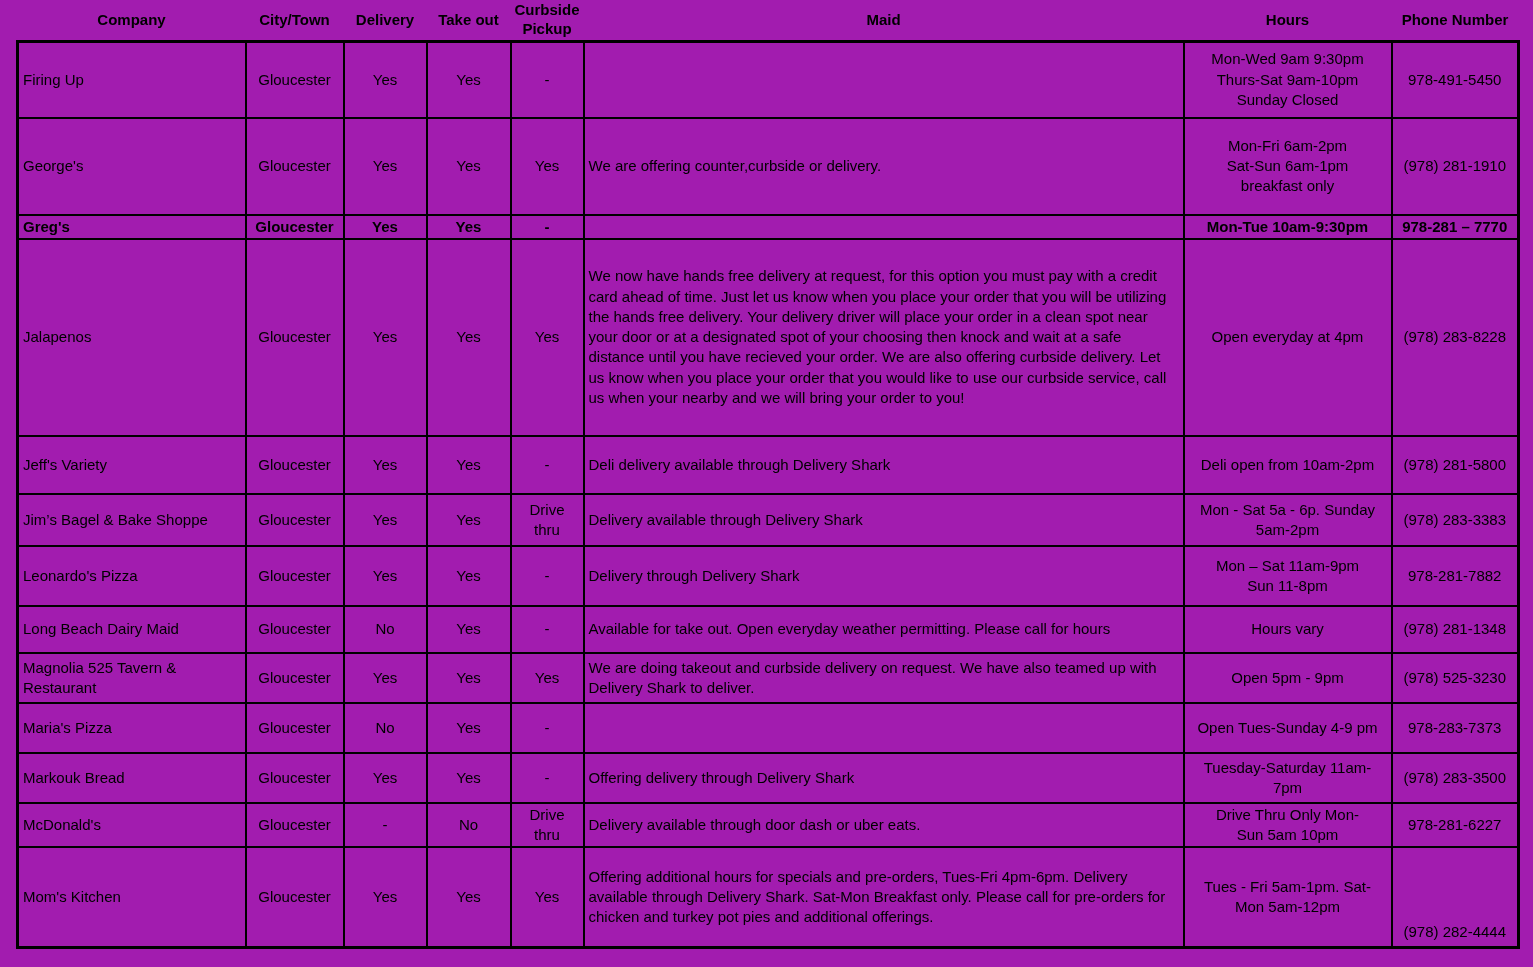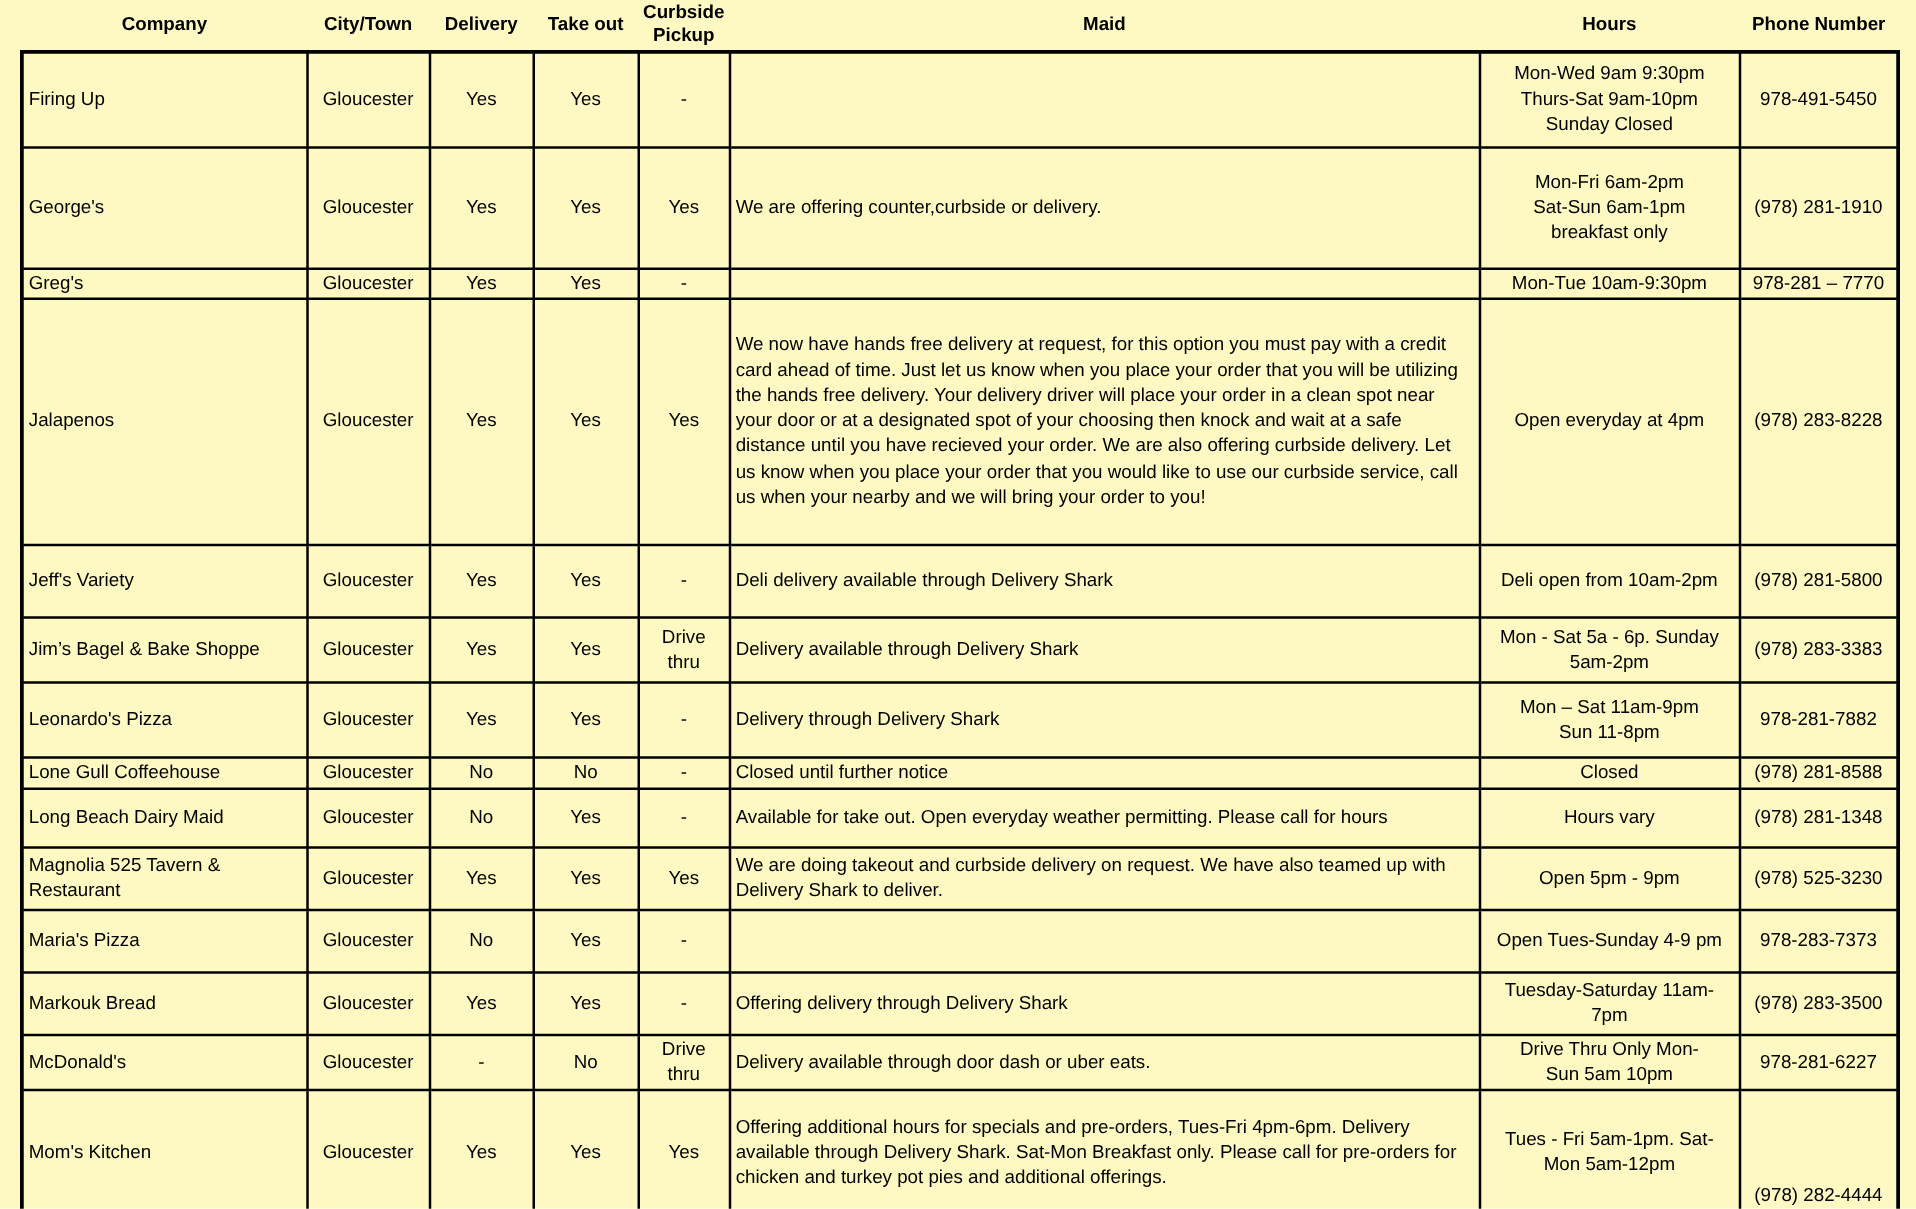--- a/index.html
+++ b/index.html
@@ -8,21 +8,21 @@
     background: #ffffff;
     width: 1533px;
     height: 967px;
     overflow: hidden;
     font-family: "Liberation Sans", sans-serif;
     color: #000000;
   }
   .sheet {
     width: 1533px;
     height: 967px;
-    background: #fef9c3;
+    background: #a21caf;
   }
   table.restaurant-table {
     border-collapse: collapse;
     table-layout: fixed;
     margin-left: 16px;
     width: 1501px;
     font-size: 15px;
   }
   
   col.c-company  { width: 228px; }
@@ -116,21 +116,21 @@
           <td class="col-city">Gloucester</td>
           <td class="col-delivery">Yes</td>
           <td class="col-takeout">Yes</td>
           <td class="col-curbside">Yes</td>
           <td class="col-info">We are offering counter,curbside or delivery.</td>
           <td class="col-hours">Mon-Fri 6am-2pm
 Sat-Sun 6am-1pm
 breakfast only</td>
           <td class="col-phone">(978) 281-1910</td>
         </tr>
-        <tr style="height: 23px;">
+        <tr style="height: 23px; font-weight: bold;">
           <td class="col-company">Greg's</td>
           <td class="col-city">Gloucester</td>
           <td class="col-delivery">Yes</td>
           <td class="col-takeout">Yes</td>
           <td class="col-curbside">-</td>
           <td class="col-info"></td>
           <td class="col-hours">Mon-Tue 10am-9:30pm</td>
           <td class="col-phone">978-281 – 7770</td>
         </tr>
         <tr style="height: 197px;">
@@ -168,30 +168,20 @@
         <tr style="height: 60px;">
           <td class="col-company">Leonardo's Pizza</td>
           <td class="col-city">Gloucester</td>
           <td class="col-delivery">Yes</td>
           <td class="col-takeout">Yes</td>
           <td class="col-curbside">-</td>
           <td class="col-info">Delivery through Delivery Shark</td>
           <td class="col-hours">Mon – Sat 11am-9pm
 Sun 11-8pm</td>
           <td class="col-phone">978-281-7882</td>
-        </tr>
-        <tr style="height: 25px;">
-          <td class="col-company">Lone Gull Coffeehouse</td>
-          <td class="col-city">Gloucester</td>
-          <td class="col-delivery">No</td>
-          <td class="col-takeout">No</td>
-          <td class="col-curbside">-</td>
-          <td class="col-info">Closed until further notice</td>
-          <td class="col-hours">Closed</td>
-          <td class="col-phone">(978) 281-8588</td>
         </tr>
         <tr style="height: 47px;">
           <td class="col-company">Long Beach Dairy Maid</td>
           <td class="col-city">Gloucester</td>
           <td class="col-delivery">No</td>
           <td class="col-takeout">Yes</td>
           <td class="col-curbside">-</td>
           <td class="col-info">Available for take out. Open everyday weather permitting. Please call for hours</td>
           <td class="col-hours">Hours vary</td>
           <td class="col-phone">(978) 281-1348</td>

